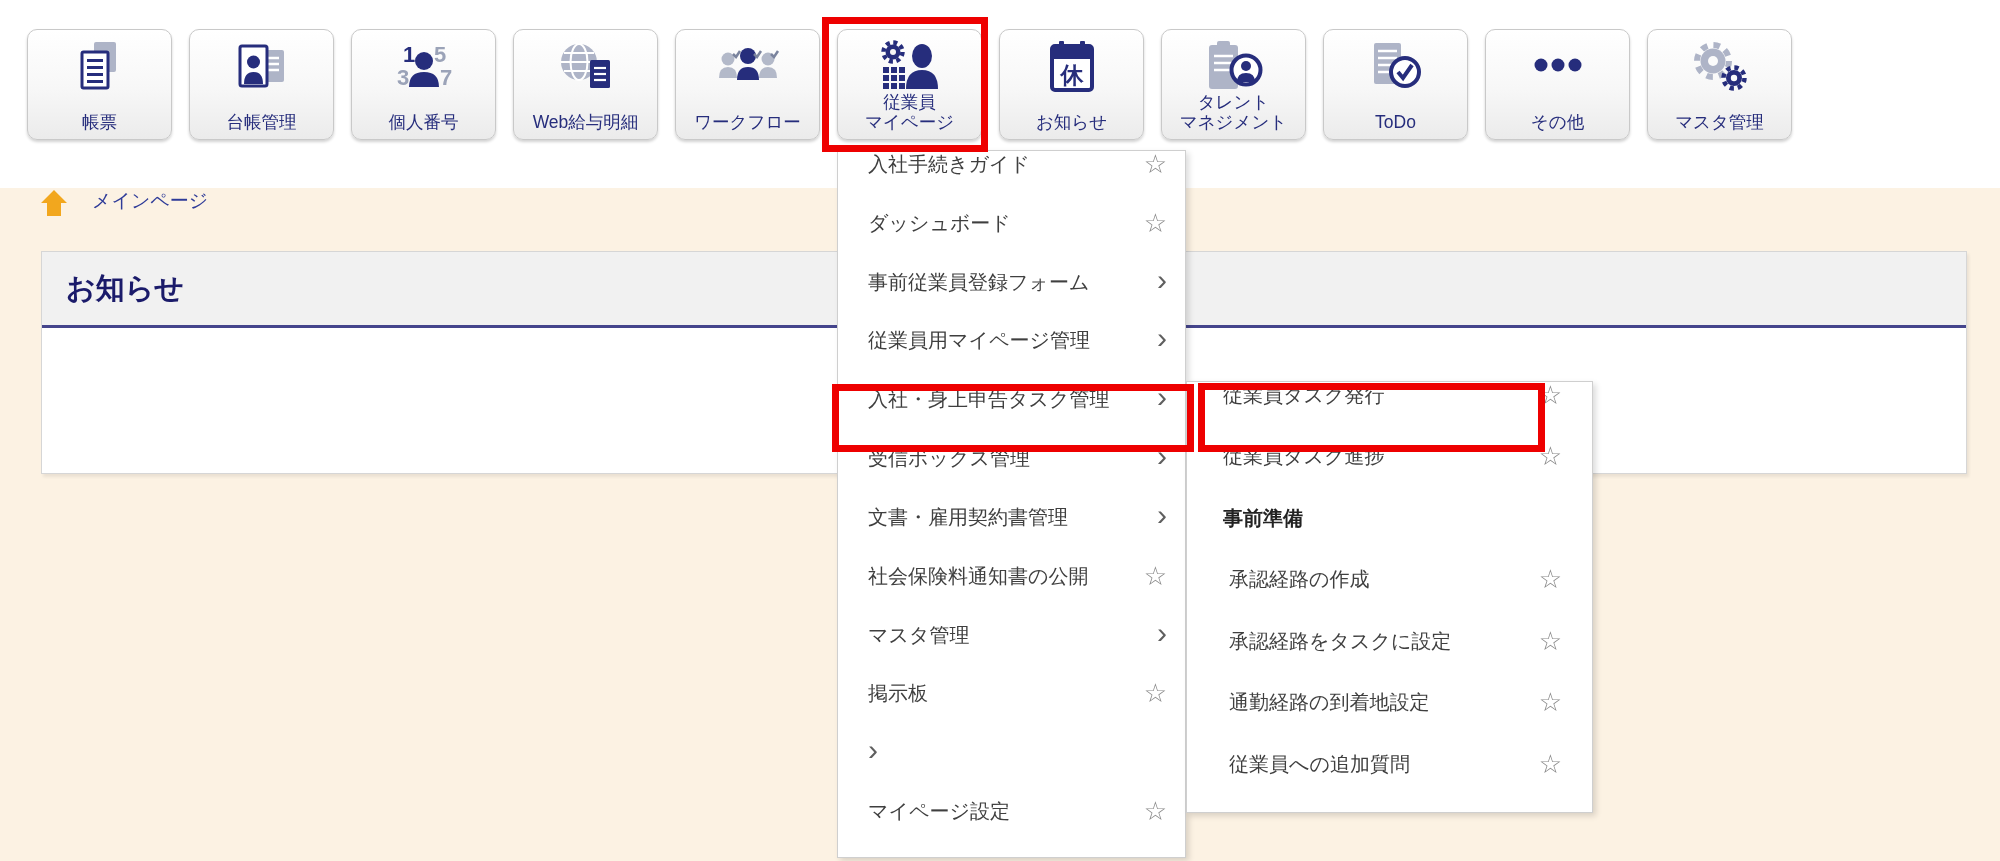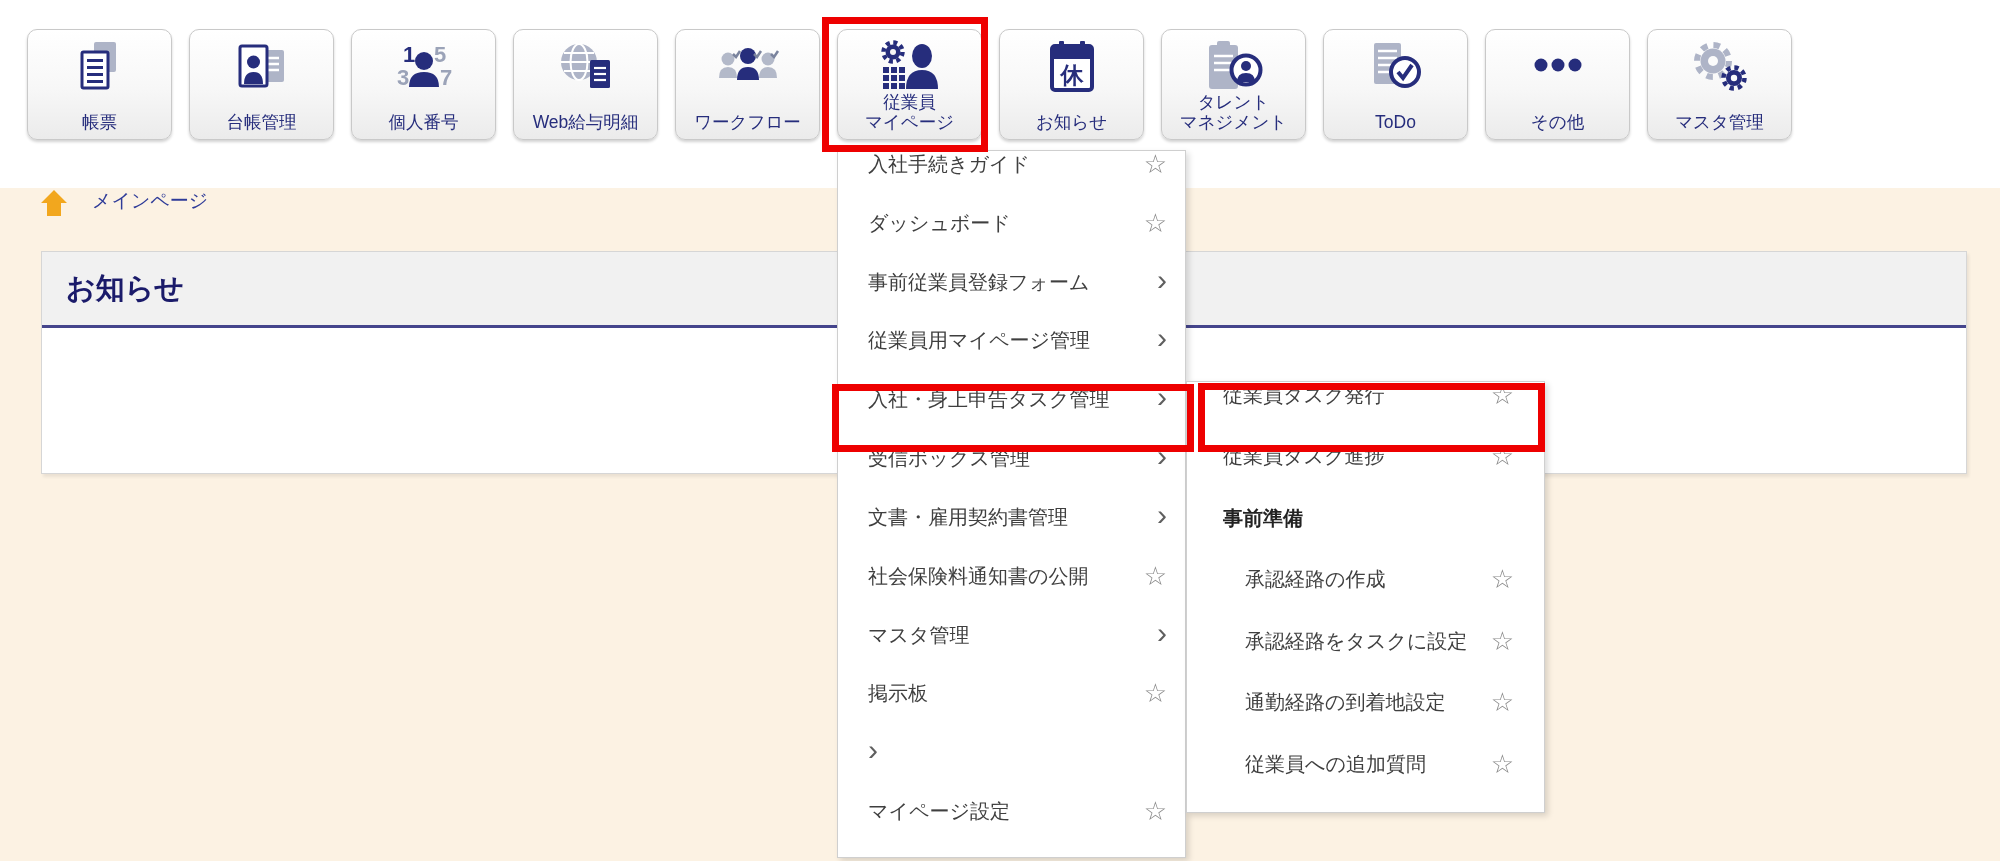--- a/index.html
+++ b/index.html
@@ -29,25 +29,25 @@
          background:#fff;border:1px solid #d6d6d6;box-shadow:2px 3px 3px rgba(0,0,0,0.07);z-index:1;}
   .panel-header{height:76px;background:#f1f1f1;border-bottom:3px solid #45458c;
                 display:flex;align-items:center;padding-left:24px;box-sizing:border-box;}
   .panel-title{margin:0;font-size:29px;font-weight:bold;color:#1b1b6a;}
   .panel-body{background:#fff;height:144px;}
 
   
   .menu,.submenu{position:absolute;background:#fff;border:1px solid #cfcfcf;box-sizing:border-box;
                  box-shadow:3px 3px 6px rgba(0,0,0,0.14);z-index:5;display:flex;flex-direction:column;}
   .menu{left:837px;top:150px;width:349px;height:708px;}
-  .submenu{left:1186px;top:381px;width:359px;height:432px;}
+  .submenu{left:1186px;top:381px;width:407px;height:432px;}
   .mi,.smi{flex:1;display:flex;align-items:flex-start;justify-content:space-between;
            padding:0 18px 0 30px;font-size:20px;color:#3f3f3f;cursor:pointer;background:#fff;}
   .smi{padding:0 30px 0 36px;}
-  .smi.indent{padding-left:58px;}
+  .smi.indent{padding-left:42px;}
   .smi.header{font-weight:bold;color:#222;cursor:default;}
   .star{font-size:26px;color:#8a8a8a;line-height:1;}
   .chev{font-size:30px;color:#5f5f5f;line-height:1;margin-top:-4px;}
 
   
   .redbox{position:absolute;border:7px solid #ee0000;box-sizing:border-box;z-index:10;pointer-events:none;}
   #redbox-button{left:822px;top:17px;width:166px;height:135px;}
   #redbox-menu{left:832px;top:384px;width:362px;height:68px;}
   #redbox-submenu{left:1198px;top:383px;width:347px;height:69px;}
 </style>

